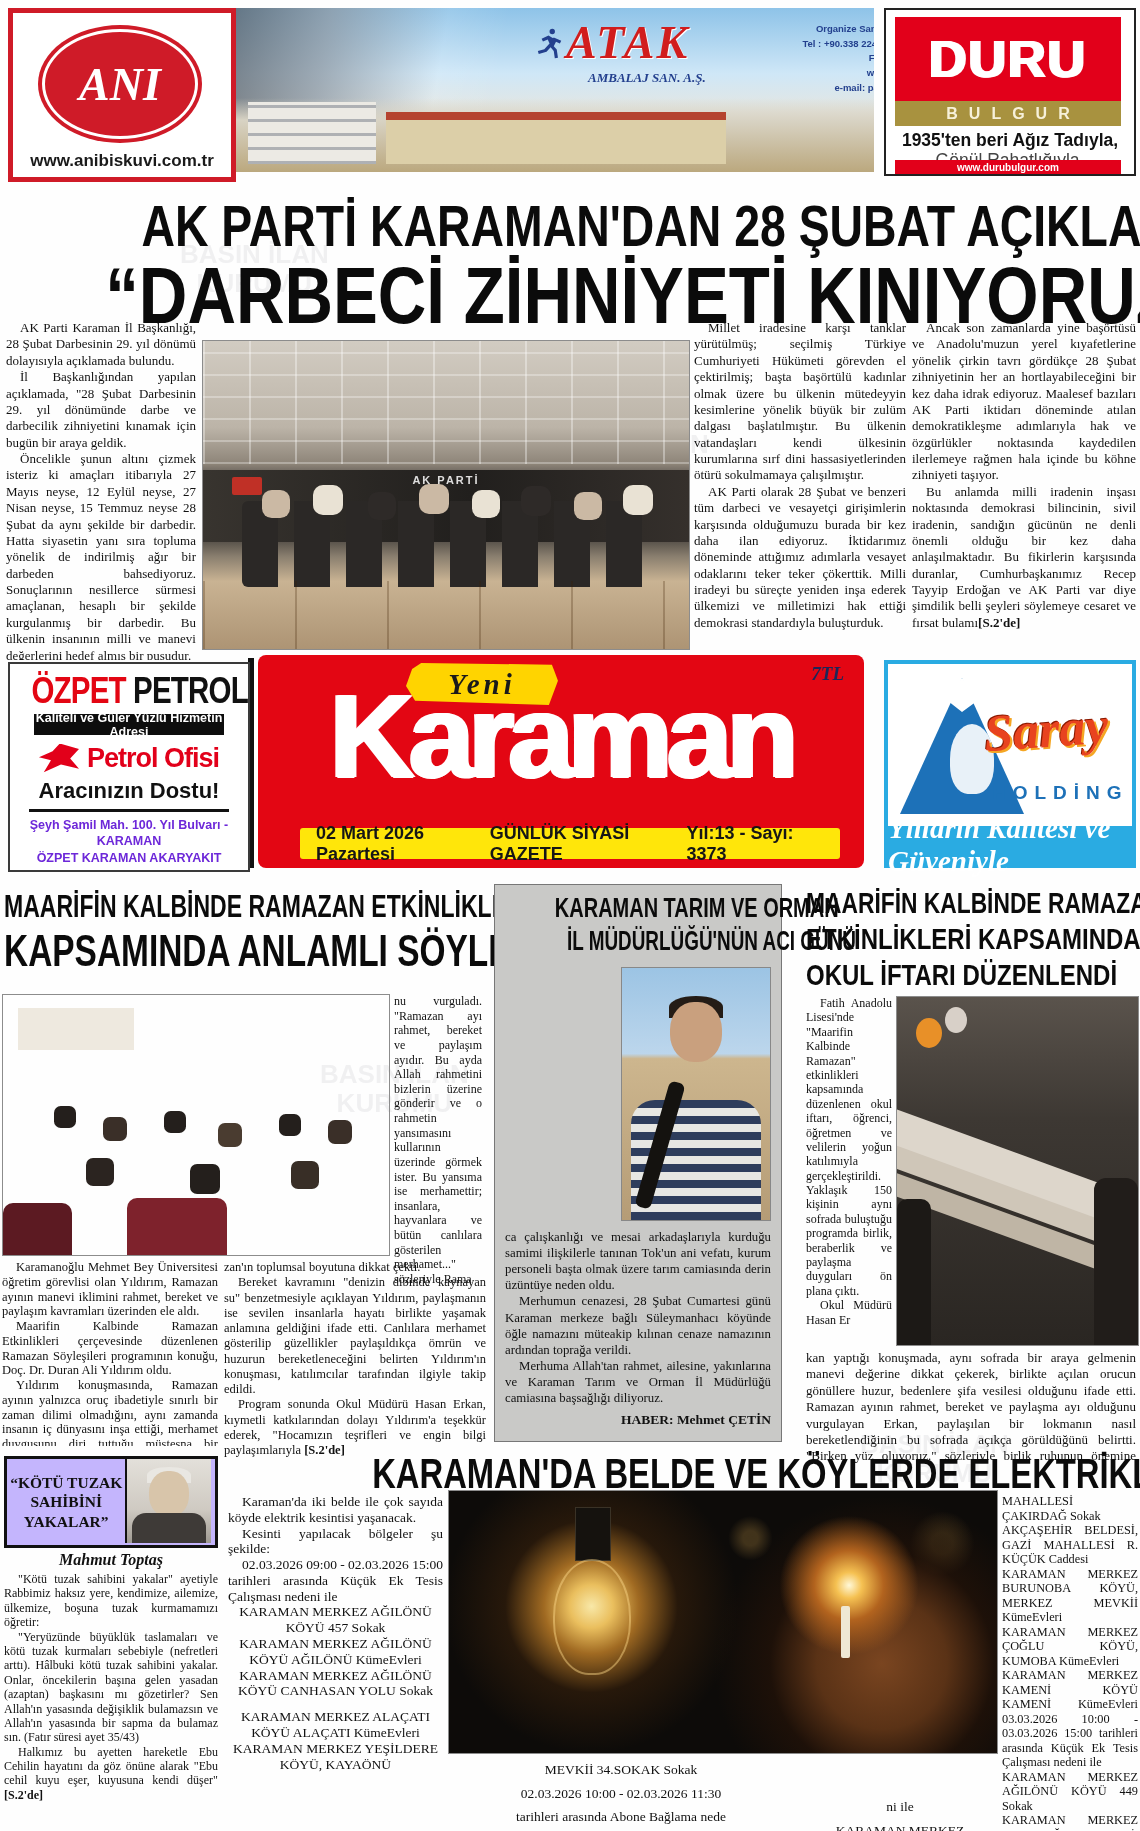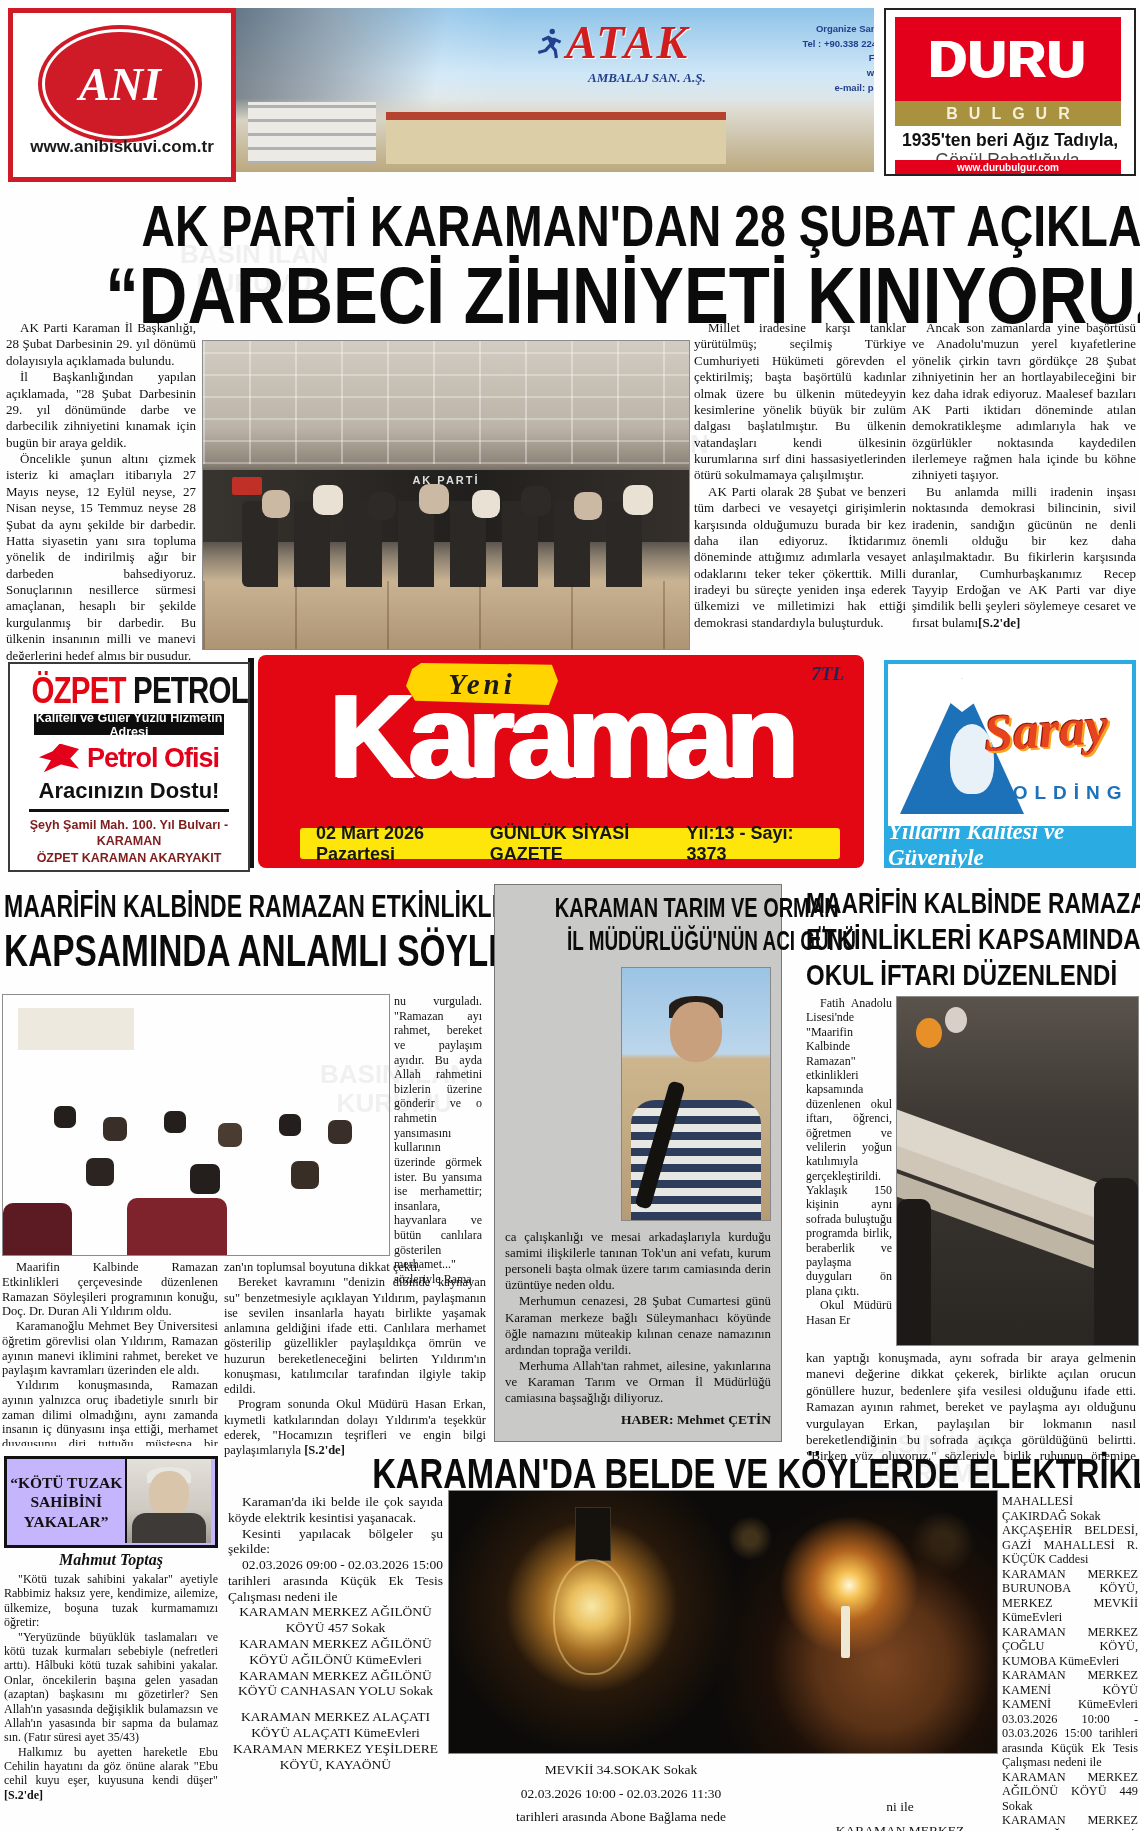--- a/index.html
+++ b/index.html
@@ -15,21 +15,21 @@
   .jump{font-weight:bold;white-space:nowrap;}
   .photo{overflow:hidden;border:1px solid #8c8c8c;position:absolute;}
   .wm{position:absolute;opacity:.08;color:#556;font-family:"Liberation Sans",sans-serif;
       font-weight:bold;font-size:26px;text-align:center;white-space:pre-line;pointer-events:none;line-height:1.1;}
   
   .ani{left:8px;top:8px;width:218px;height:164px;border:5px solid #cf1b28;background:#fff;}
   .ani-oval{position:absolute;left:29px;top:16px;width:150px;height:104px;background:#cf1b28;
             border-radius:50%;border:3px solid #fff;box-shadow:0 0 0 4px #cf1b28;
             display:flex;align-items:center;justify-content:center;}
   .ani-txt{color:#fff;font-style:italic;font-weight:bold;font-size:46px;font-family:"Liberation Serif",serif;}
-  .ani-url{position:absolute;left:0;bottom:20px;width:100%;text-align:center;
+  .ani-url{position:absolute;left:0;bottom:6px;width:100%;text-align:center;
            font-family:"Liberation Sans",sans-serif;font-weight:bold;font-size:17px;color:#1a1a1a;}
   .atak{left:236px;top:8px;width:638px;height:164px;background:linear-gradient(180deg,#8ec3e8 0%,#cfe7f7 40%,#e9e6dd 68%,#cfc3a2 100%);overflow:hidden;}
   .atak-streak{position:absolute;left:-30px;top:0;width:330px;height:164px;
                background:linear-gradient(100deg,#454c54 0%,#8d97a1 35%,rgba(255,255,255,.15) 68%,transparent 85%);opacity:.75;}
   .atak-logo{position:absolute;left:330px;top:8px;color:#d11d1d;font-family:"Liberation Serif",serif;
              font-style:italic;font-weight:bold;font-size:46px;letter-spacing:2px;text-shadow:1px 1px 0 #fff;}
   .atak-sub{position:absolute;left:352px;top:62px;color:#23408e;font-style:italic;font-weight:bold;font-size:13px;}
   .atak-contact{position:absolute;left:540px;top:14px;width:292px;text-align:center;color:#23408e;
                 font-family:"Liberation Sans",sans-serif;font-weight:bold;font-size:9.5px;line-height:1.55;white-space:pre-line;}
   .atak-bld{position:absolute;left:0;bottom:0;width:100%;height:74px;
@@ -62,21 +62,21 @@
   .ozpet-t .red{color:#e30613;} .ozpet-t .blk{color:#111;}
   .ozpet-bar{margin:2px auto 0;width:190px;height:21px;background:#0d0d0d;color:#fff;
              font-family:"Liberation Sans",sans-serif;font-weight:bold;font-size:12.5px;
              display:flex;align-items:center;justify-content:center;text-align:center;}
   .po-row{margin-top:8px;display:flex;align-items:center;justify-content:center;gap:8px;}
   .po-logo{width:40px;height:30px;background:#e2001a;
            clip-path:polygon(100% 18%,52% 0,34% 26%,0 46%,30% 56%,12% 96%,55% 70%,100% 84%,78% 50%);}
   .po-txt{color:#e2001a;font-family:"Liberation Sans",sans-serif;font-weight:bold;font-size:27px;letter-spacing:-1px;}
   .ozpet-slogan{margin-top:4px;font-family:"Liberation Sans",sans-serif;font-weight:bold;font-size:22px;color:#111;}
   .ozpet-hr{margin:5px auto;width:200px;height:3px;background:#111;}
-  .ozpet-a{font-family:"Liberation Sans",sans-serif;font-weight:bold;font-size:12.5px;color:#7f1d1d;line-height:1.3;}
+  .ozpet-a{font-family:"Liberation Sans",sans-serif;font-weight:bold;font-size:12.5px;color:#6d28d9;line-height:1.3;}
   .mast{left:258px;top:655px;width:606px;height:213px;background:#e30613;border-radius:8px;}
   .mast-title{position:absolute;left:0;top:22px;width:100%;text-align:center;color:#fff;
               font-family:"Liberation Sans",sans-serif;font-weight:bold;font-size:118px;letter-spacing:-6px;
               text-shadow:2px 0 0 #fff,-2px 0 0 #fff,0 1px 0 #fff;line-height:1;}
   .mast-yeni{position:absolute;left:148px;top:8px;width:152px;height:42px;background:#ffd400;
              clip-path:polygon(4% 14%,10% 0,96% 4%,100% 42%,94% 100%,6% 90%,0 55%);
              display:flex;align-items:center;justify-content:center;box-shadow:2px 2px 0 rgba(120,60,0,.4);}
   .mast-yeni span{font-family:"Liberation Serif",serif;font-style:italic;font-weight:bold;font-size:29px;
                   color:#1a1a1a;letter-spacing:4px;}
   .mast-price{position:absolute;right:20px;top:8px;color:#1d2657;font-family:"Liberation Serif",serif;
@@ -91,21 +91,21 @@
               clip-path:polygon(50% 0,100% 100%,75% 70%,50% 100%,25% 68%,0 100%);}
   .saray-lion{position:absolute;left:62px;top:60px;width:44px;height:70px;background:#fff;
               border-radius:50% 50% 40% 40%;opacity:.9;}
   .saray-txt{position:absolute;left:96px;top:36px;color:#e8431f;font-family:"Liberation Serif",serif;
              font-style:italic;font-weight:bold;font-size:52px;transform:rotate(-4deg);
              text-shadow:2px 2px 0 #f5a623,-1px -1px 0 #8c1a00;}
   .saray-sub{position:absolute;left:104px;top:118px;color:#1d71b8;font-family:"Liberation Sans",sans-serif;
              font-weight:bold;font-size:19px;letter-spacing:7px;}
   .saray-strip{position:absolute;left:0;bottom:0;width:100%;height:38px;background:#2aabe2;
                display:flex;align-items:center;justify-content:center;color:#fff;
-               font-family:"Liberation Serif",serif;font-style:italic;font-weight:bold;font-size:23px;}
+               font-family:"Liberation Serif",serif;font-style:italic;font-weight:bold;font-size:29px;}
   
   .graybox{left:494px;top:884px;width:288px;height:558px;background:#c9c9c7;border:1px solid #777;
            box-sizing:border-box;padding:8px 10px;}
   .graybox .bodytext{font-size:12.8px;}
   .byline{text-align:right;font-weight:bold;font-size:13.5px;margin-top:6px;font-family:"Liberation Serif",serif;}
   
   .toptas-frame{left:4px;top:1456px;width:214px;height:92px;border:3px solid #111;background:#c4b5fd;
                 display:flex;box-sizing:border-box;}
   .toptas-title{width:55%;display:flex;align-items:center;justify-content:center;text-align:center;
                 font-weight:bold;font-size:15.5px;line-height:1.25;white-space:pre-line;padding:2px;}
@@ -317,22 +317,22 @@
     <div class="heads"></div>
     <div class="red1"></div>
     <div class="red2"></div>
   </div>
 
   <div class="abs bodytext" style="left:394px;top:994px;width:88px;height:314px;font-size:12px;line-height:1.22;">
     <p>nu vurguladı. "Ramazan ayı rahmet, bereket ve paylaşım ayıdır. Bu ayda Allah rahmetini bizlerin üzerine gönderir ve o rahmetin yansımasını kullarının üzerinde görmek ister. Bu yansıma ise merhamettir; insanlara, hayvanlara ve bütün canlılara gösterilen merhamet..." sözleriyle Rama</p>
   </div>
 
   <div class="abs bodytext" style="left:2px;top:1260px;width:216px;height:186px;font-size:12.5px;line-height:1.18;">
+    <p class="ind">Karamanoğlu Mehmet Bey Üniversitesi öğretim görevlisi olan Yıldırım, Ramazan ayının manevi iklimini rahmet, bereket ve paylaşım kavramları üzerinden ele aldı.</p>
     <p class="ind">Maarifin Kalbinde Ramazan Etkinlikleri çerçevesinde düzenlenen Ramazan Söyleşileri programının konuğu, Doç. Dr. Duran Ali Yıldırım oldu.</p>
-    <p class="ind">Karamanoğlu Mehmet Bey Üniversitesi öğretim görevlisi olan Yıldırım, Ramazan ayının manevi iklimini rahmet, bereket ve paylaşım kavramları üzerinden ele aldı.</p>
     <p class="ind">Yıldırım konuşmasında, Ramazan ayının yalnızca oruç ibadetiyle sınırlı bir zaman dilimi olmadığını, aynı zamanda insanın iç dünyasını inşa ettiği, merhamet duygusunu diri tuttuğu müstesna bir dönem olduğu</p>
   </div>
 
   <div class="abs bodytext" style="left:224px;top:1260px;width:262px;height:200px;font-size:12.5px;line-height:1.22;">
     <p>zan'ın toplumsal boyutuna dikkat çekti.</p>
     <p class="ind">Bereket kavramını "denizin dibinde kaynayan su" benzetmesiyle açıklayan Yıldırım, paylaşmanın ise sevilen insanlarla hayatı birlikte yaşamak anlamına geldiğini ifade etti. Canlılara merhamet gösterilip güzellikler paylaşıldıkça ömrün ve huzurun bereketleneceğini belirten Yıldırım'ın konuşması, katılımcılar tarafından ilgiyle takip edildi.</p>
     <p class="ind"><span>Program sonunda Okul Müdürü Hasan Erkan, kıymetli katkılarından dolayı Yıldırım'a teşekkür ederek, "Hocamızın teşrifleri ve engin bilgi paylaşımlarıyla</span> <b class="jump">[S.2'de]</b></p>
   </div>
 
   <div class="abs graybox">

